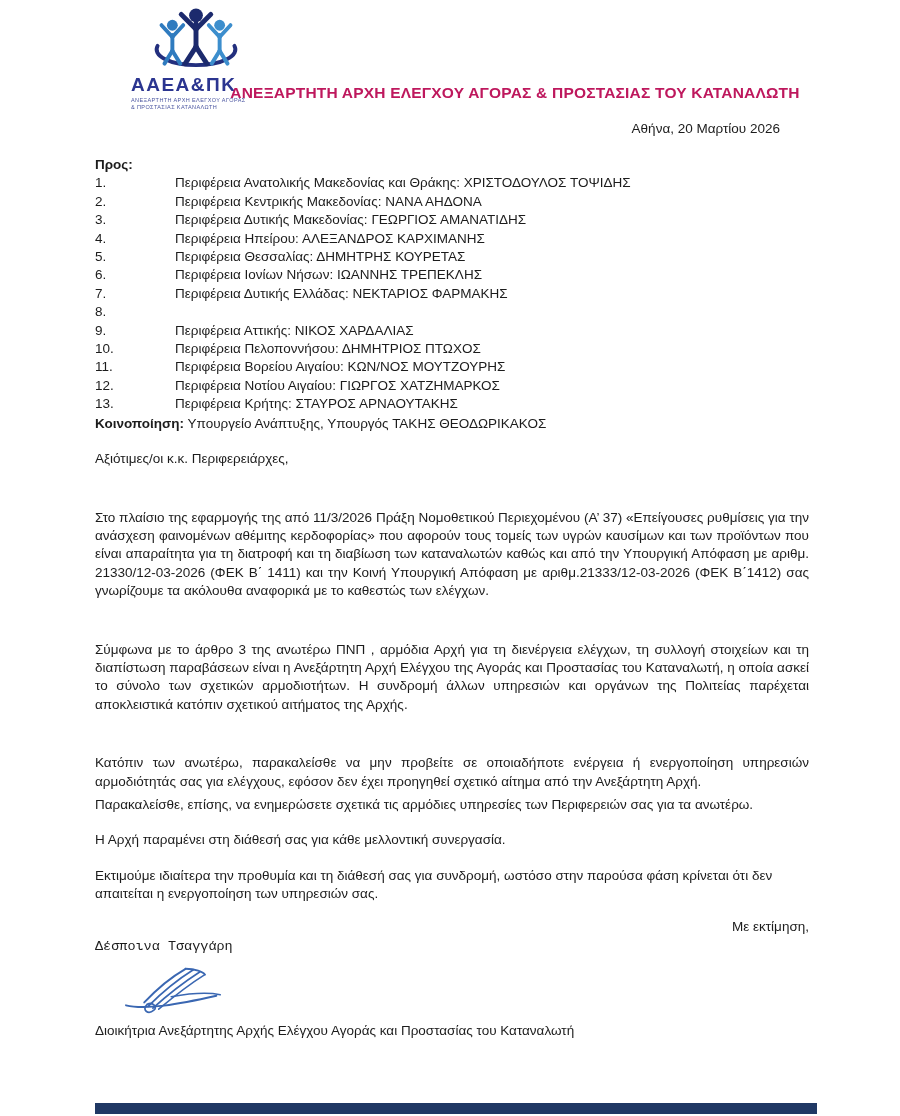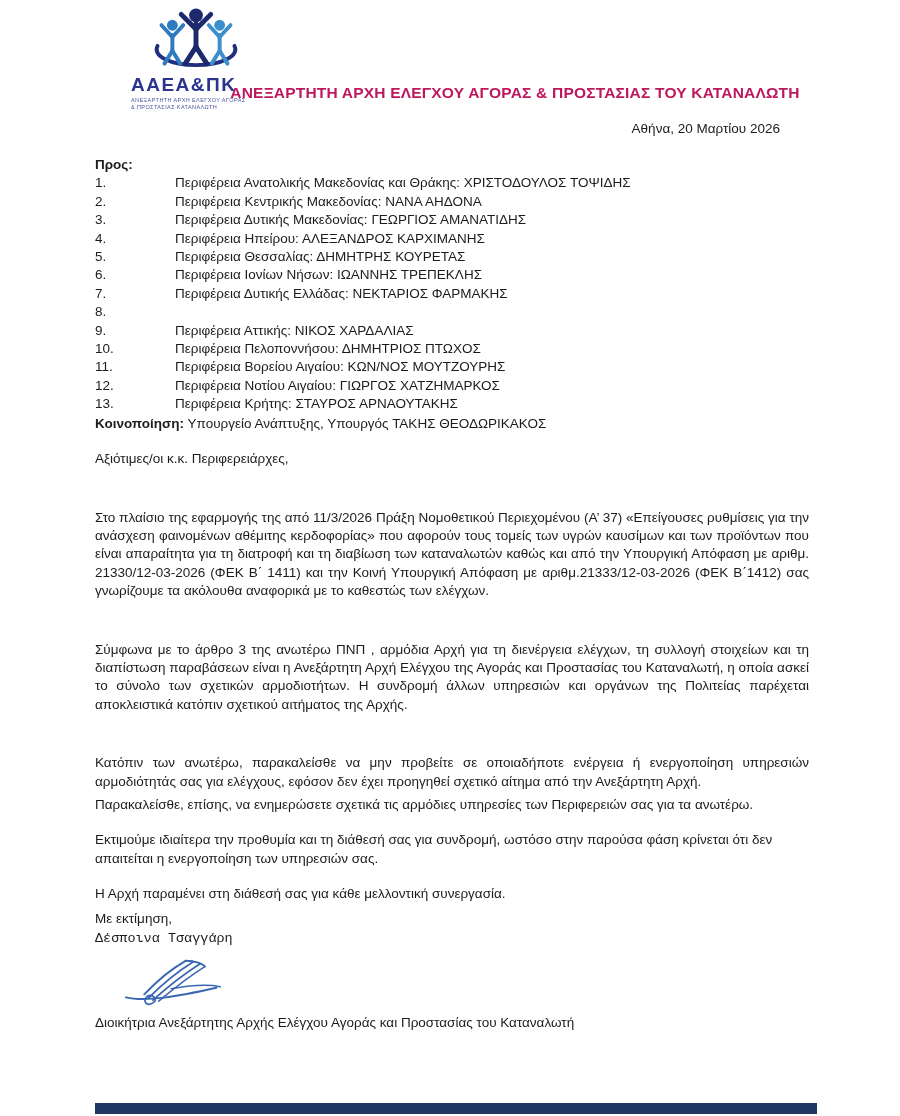--- a/index.html
+++ b/index.html
@@ -29,21 +29,21 @@
   .rcpt-txt{flex:1;}
   .cc-line{margin-top:1px;}
   .subject{
     margin:19px auto 0 auto;width:690px;text-align:center;
     font-weight:bold;font-size:14px;line-height:22px;
   }
   .salutation{margin-top:17px;}
   .para{margin-top:17px;}
   .para.tight{margin-top:8px;}
   .justify{text-align:justify;margin-top:40px;}
-  .closing-val{margin-top:6px;}
+  .closing-val{margin-top:14px;text-align:right;}
   .signer-name{margin-top:2px;font-family:Liberation Mono, monospace;}
   .signature-wrap{margin:8px 0 0 22px;height:52px;}
   .signer-title{margin-top:6px;}
   
   .footer-bar{position:absolute;left:95px;bottom:2px;width:722px;height:11px;background:#203864;}
 </style>
 </head>
 <body>
 
 <div class="page">
@@ -153,22 +153,22 @@
       <span class="bold">Κοινοποίηση:</span>
       <span>Υπουργείο Ανάπτυξης, Υπουργός ΤΑΚΗΣ ΘΕΟΔΩΡΙΚΑΚΟΣ</span>
     </div>
 
 
     <div class="salutation">Αξιότιμες/οι κ.κ. Περιφερειάρχες,</div>
     <div class="para justify">Στο πλαίσιο της εφαρμογής της από 11/3/2026 Πράξη Νομοθετικού Περιεχομένου (Α’ 37) «Επείγουσες ρυθμίσεις για την ανάσχεση φαινομένων αθέμιτης κερδοφορίας» που αφορούν τους τομείς των υγρών καυσίμων και των προϊόντων που είναι απαραίτητα για τη διατροφή και τη διαβίωση των καταναλωτών καθώς και από την Υπουργική Απόφαση με αριθμ. 21330/12-03-2026 (ΦΕΚ Β΄ 1411) και την Κοινή Υπουργική Απόφαση με αριθμ.21333/12-03-2026 (ΦΕΚ Β΄1412) σας γνωρίζουμε τα ακόλουθα αναφορικά με το καθεστώς των ελέγχων.</div>
     <div class="para justify">Σύμφωνα με το άρθρο 3 της ανωτέρω ΠΝΠ , αρμόδια Αρχή για τη διενέργεια ελέγχων, τη συλλογή στοιχείων και τη διαπίστωση παραβάσεων είναι η Ανεξάρτητη Αρχή Ελέγχου της Αγοράς και Προστασίας του Καταναλωτή, η οποία ασκεί το σύνολο των σχετικών αρμοδιοτήτων. Η συνδρομή άλλων υπηρεσιών και οργάνων της Πολιτείας παρέχεται αποκλειστικά κατόπιν σχετικού αιτήματος της Αρχής.</div>
     <div class="para justify">Κατόπιν των ανωτέρω, παρακαλείσθε να μην προβείτε σε οποιαδήποτε ενέργεια ή ενεργοποίηση υπηρεσιών αρμοδιότητάς σας για ελέγχους, εφόσον δεν έχει προηγηθεί σχετικό αίτημα από την Ανεξάρτητη Αρχή.</div>
     <div class="para tight" style="margin-top:5px;">Παρακαλείσθε, επίσης, να ενημερώσετε σχετικά τις αρμόδιες υπηρεσίες των Περιφερειών σας για τα ανωτέρω.</div>
+    <div class="para">Η Αρχή παραμένει στη διάθεσή σας για κάθε μελλοντική συνεργασία.</div>
     <div class="para">Εκτιμούμε ιδιαίτερα την προθυμία και τη διάθεσή σας για συνδρομή, ωστόσο στην παρούσα φάση κρίνεται ότι δεν απαιτείται η ενεργοποίηση των υπηρεσιών σας.</div>
-    <div class="para">Η Αρχή παραμένει στη διάθεσή σας για κάθε μελλοντική συνεργασία.</div>
 
     <div class="closing-val">Με εκτίμηση,</div>
     <div class="signer-name">Δέσποινα Τσαγγάρη</div>
 
     <div class="signature-wrap">
       <svg width="118" height="50" viewBox="0 0 120 52">
         <g fill="none" stroke="#3a67b2" stroke-linecap="round">
           <path d="M8 43 C 28 48, 62 42, 102 33" stroke-width="2"></path>
           <path d="M70 5 C 56 13, 40 26, 27 40" stroke-width="2"></path>
           <path d="M78 6 C 62 16, 44 31, 31 44" stroke-width="1.8"></path>

